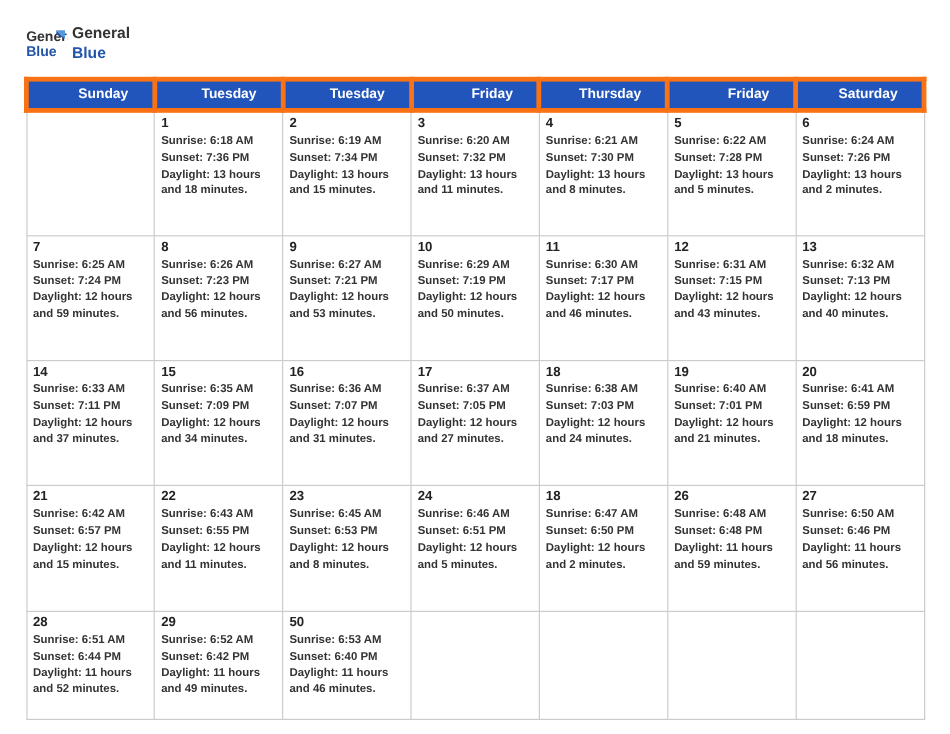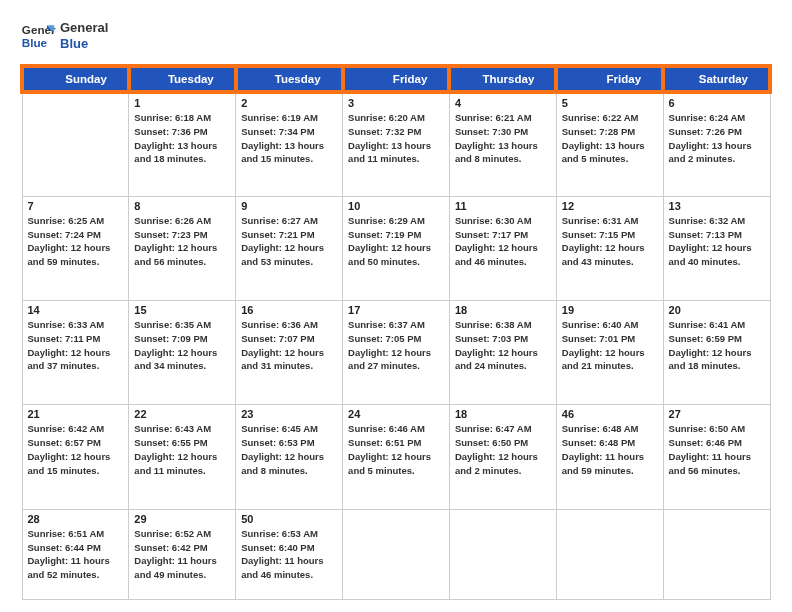--- a/index.html
+++ b/index.html
@@ -229,21 +229,21 @@
           </td>
           <td>
             <span class="day-num">24</span>
             <div class="day-info">Sunrise: 6:46 AM<br>Sunset: 6:51 PM<br>Daylight: 12 hours<br>and 5 minutes.</div>
           </td>
           <td>
             <span class="day-num">18</span>
             <div class="day-info">Sunrise: 6:47 AM<br>Sunset: 6:50 PM<br>Daylight: 12 hours<br>and 2 minutes.</div>
           </td>
           <td>
-            <span class="day-num">46</span>
+            <span class="day-num">26</span>
             <div class="day-info">Sunrise: 6:48 AM<br>Sunset: 6:48 PM<br>Daylight: 11 hours<br>and 59 minutes.</div>
           </td>
           <td>
             <span class="day-num">27</span>
             <div class="day-info">Sunrise: 6:50 AM<br>Sunset: 6:46 PM<br>Daylight: 11 hours<br>and 56 minutes.</div>
           </td>
         </tr>
         <tr class="last-row">
           <td>
             <span class="day-num">28</span>

